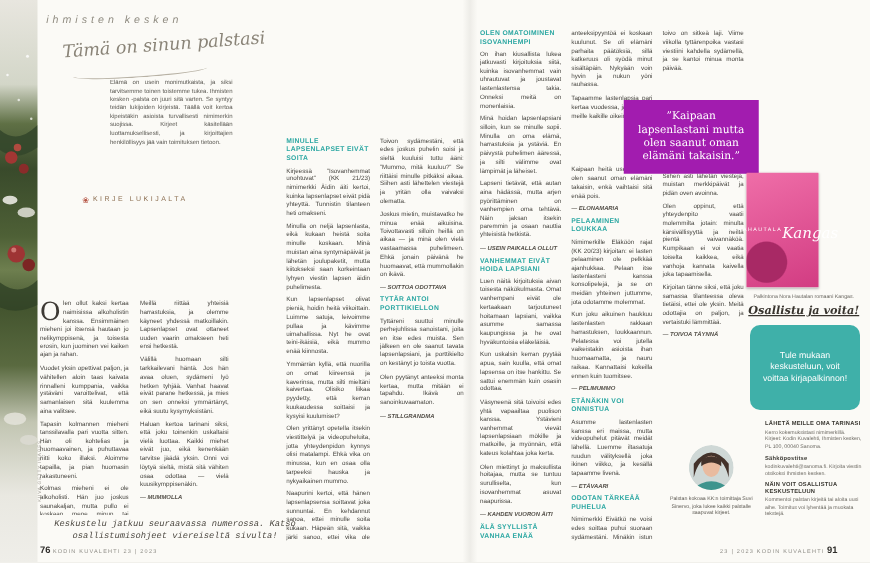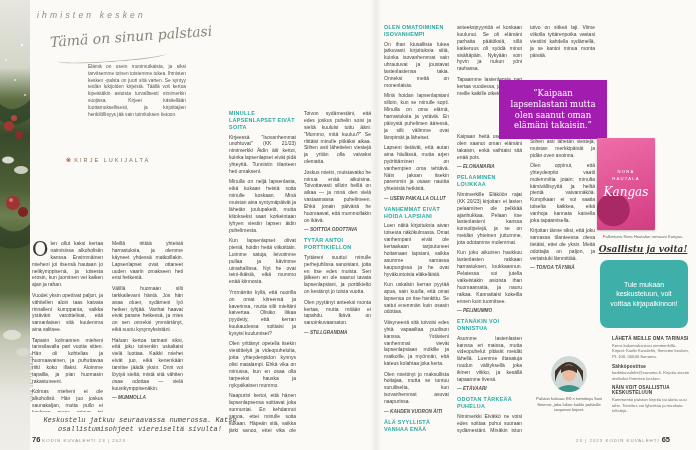--- a/index.html
+++ b/index.html
@@ -54,21 +54,21 @@
   .footer-left{left:32px;}
   .footer-right{right:26px;}
 
   .quote-box{position:absolute;left:499px;top:80px;width:108px;height:59px;background:#a21caf;
     color:#ffffff;display:flex;align-items:center;justify-content:center;text-align:center;
     font-family:"DejaVu Serif",serif;font-size:8.5px;line-height:1.28;padding:4px 8px;box-sizing:border-box;}
 
   .cover{position:absolute;left:597px;top:138px;width:58px;height:92px;border-radius:1px;
     background-image:radial-gradient(circle at 28% 78%, #a82965 0 16px, rgba(0,0,0,0) 17px),
       linear-gradient(160deg,#ef6ea8,#d23c82);
-    box-shadow:0 1px 2px rgba(0,0,0,0.25);display:flex;flex-direction:column;align-items:center;
+    box-shadow:0 1px 2px rgba(0,0,0,0.25);display:flex;flex-direction:row;align-items:center;
     justify-content:center;color:#fff;text-align:center;}
   .cover .ca{font-size:4.2px;letter-spacing:1.2px;line-height:1.5;}
   .cover .ct{font-family:"DejaVu Serif",serif;font-style:italic;font-size:12px;margin-top:3px;}
 
   .cover-caption{position:absolute;left:596px;top:234px;width:94px;text-align:center;
     font-size:4.2px;color:#6b6862;}
   .win-title{position:absolute;left:596px;top:244px;width:94px;text-align:center;
     font-family:"DejaVu Serif",serif;font-style:italic;font-weight:bold;font-size:9px;color:#38342e;text-decoration:underline;}
   .win-box{position:absolute;left:600px;top:260px;width:88px;height:68px;background:#3fb0a9;
     border-radius:8px;color:#fff;display:flex;align-items:center;justify-content:center;
@@ -229,16 +229,16 @@
         <ellipse cx="18" cy="17" rx="7" ry="8.5" fill="#e9bb9f"></ellipse>
         <path d="M2,36 Q18,22 34,36 Z" fill="#3e948d"></path>
         <path d="M10,12 Q18,6 26,12 L26,17 Q18,11 10,17 Z" fill="#43322a"></path>
       </svg>
     </div>
     <div class="cap">Palstan kokoaa KK:n toimittaja Suvi Sinervo, joka lukee kaikki palstalle saapuvat kirjeet.</div>
   </div>
 
   <div class="footer footer-right">
     <span class="mg">23 | 2023 KODIN KUVALEHTI</span>
-    <span class="pg">65</span>
+    <span class="pg">91</span>
   </div>
 
 </div>
 
 </body></html>

